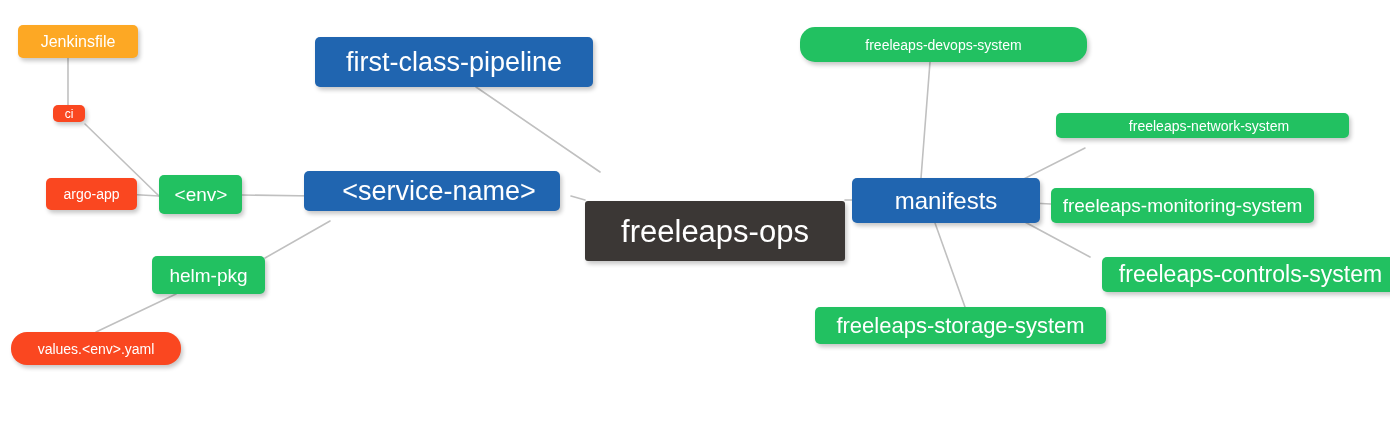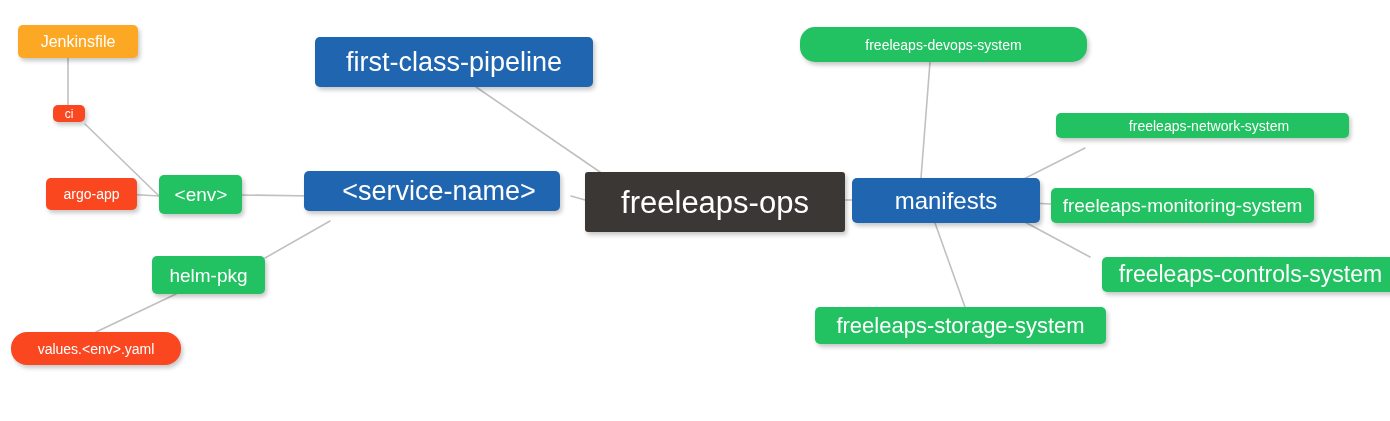--- a/index.html
+++ b/index.html
@@ -38,21 +38,21 @@
     white-space: nowrap;
     line-height: 1;
     box-shadow: 2px 3px 4px rgba(0,0,0,0.22);
     padding: 0 10px;
     text-align: center;
     z-index: 2;
   }
   .node.root {
     border-radius: 3px;
   }
-  .lvl-root   { background: #3b3735; }
+  .lvl-root   { background: #3b3735; margin-top: 29px; }
   .lvl-blue   { background: #2065b0; }
   .lvl-green  { background: #22c161; }
   .lvl-orange { background: #fda824; }
   .lvl-red    { background: #fa4720; }
 </style>
 </head>
 <body>
 
 <div id="mindmap">
   <svg id="edges" viewBox="0 0 1390 421" xmlns="http://www.w3.org/2000/svg">

